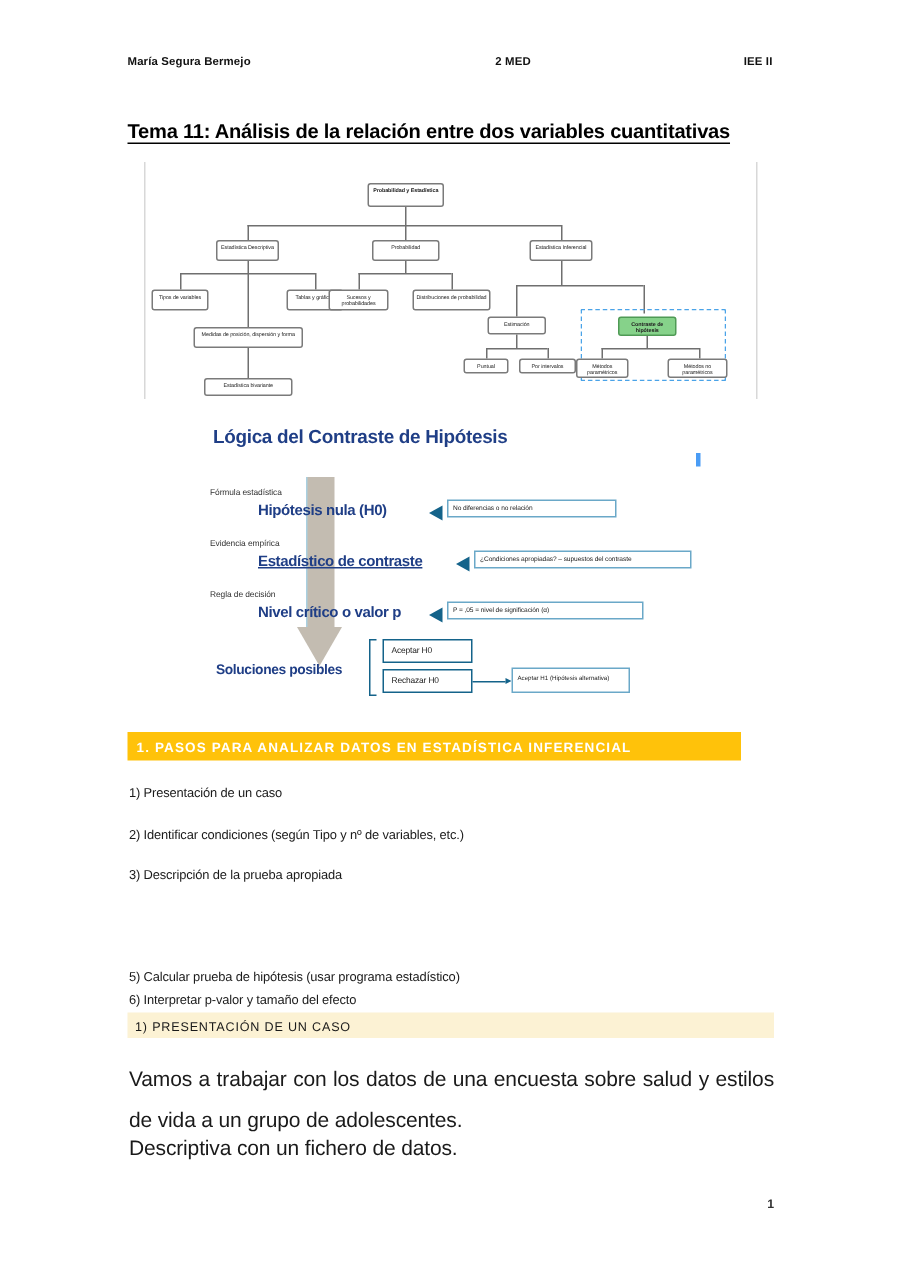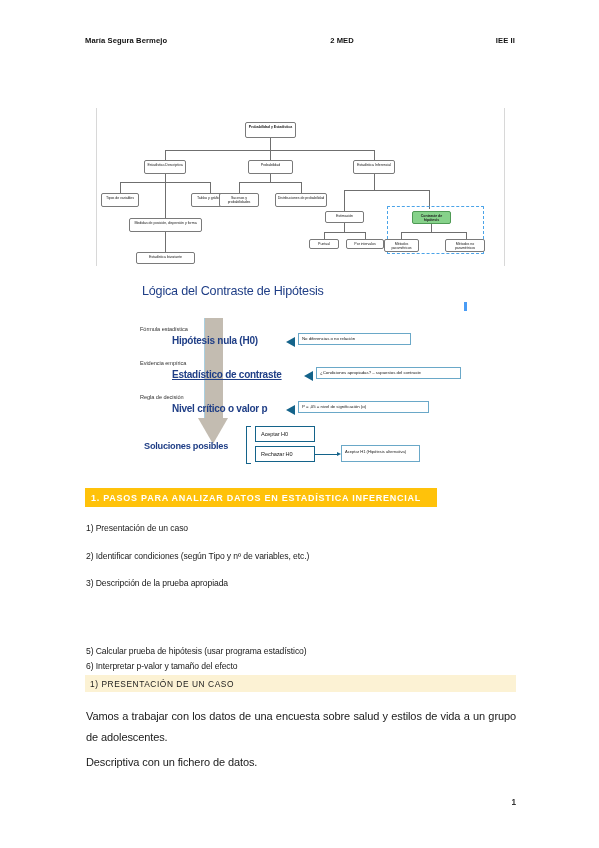--- a/index.html
+++ b/index.html
@@ -109,21 +109,21 @@
     top: 276px;
     width: 409px;
     height: 200px;
     background: #fff;
   }
   .logic-title {
     position: absolute;
     left: 46px;
     top: 8px;
     font-size: 12.6px;
-    font-weight: normal;
+    font-weight: bold;
     color: #1f3e86;
     letter-spacing: -.2px;
     text-align: right;
   }
   .caret-mark {
     position: absolute;
     left: 368px;
     top: 26px;
     width: 3px;
     height: 9px;
@@ -238,21 +238,21 @@
     width: 0; height: 0;
     border-top: 2.6px solid transparent;
     border-bottom: 2.6px solid transparent;
     border-left: 4px solid #14638a;
   }
 
   
   .band-orange {
     position: absolute;
     left: 85px;
-    width: 352px;
+    width: 409px;
     height: 19px;
     background: #ffc20a;
     display: flex;
     align-items: center;
     padding-left: 6px;
     box-sizing: border-box;
     color: #ffffff;
     font-size: 9px;
     font-weight: bold;
     letter-spacing: .75px;
@@ -278,21 +278,21 @@
     left: 86px;
     width: 430px;
     font-size: 8.6px;
     color: #1a1a1a;
     letter-spacing: -.1px;
   }
   .para {
     position: absolute;
     left: 86px;
     width: 430px;
-    font-size: 11px;
+    font-size: 14px;
     line-height: 1.95;
     color: #1a1a1a;
     text-align: justify;
     letter-spacing: -.1px;
   }
   .page-num {
     position: absolute;
     right: 83px;
     top: 798px;
     font-size: 8.2px;
@@ -304,20 +304,21 @@
 <body>
 
 <div class="page">
 
   <div class="doc-header">
     <span>María Segura Bermejo</span>
     <span class="hdr-center">2 MED</span>
     <span>IEE II</span>
   </div>
 
+  <div class="doc-title">Tema 11: Análisis de la relación entre dos variables cuantitativas</div>
 
   <div class="flow-figure">
     <div class="edge-line edge-left"></div>
     <div class="edge-line edge-right"></div>
 
     <div class="node bold" style="left:149px; top:14px; width:51px; height:16px;">Probabilidad y Estadística</div>
 
     <div class="ln v" style="left:174px; top:30px; height:12px;"></div>
     <div class="ln h" style="left:69px; top:42px; width:209px;"></div>
     <div class="ln v" style="left:69px;  top:42px; height:10px;"></div>

